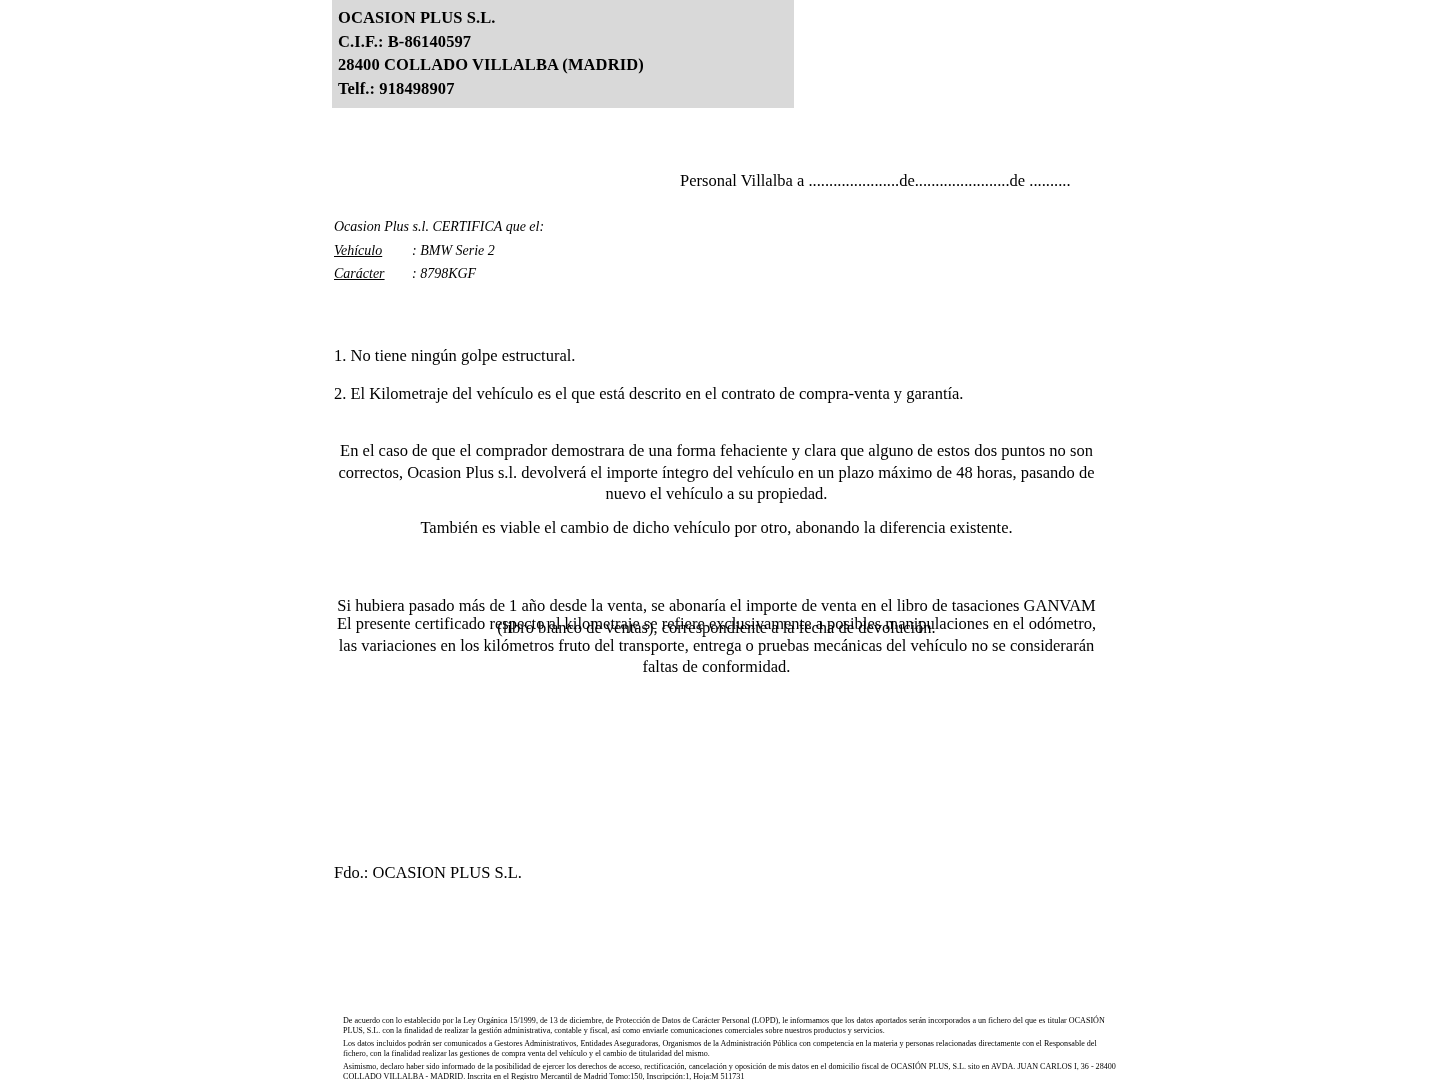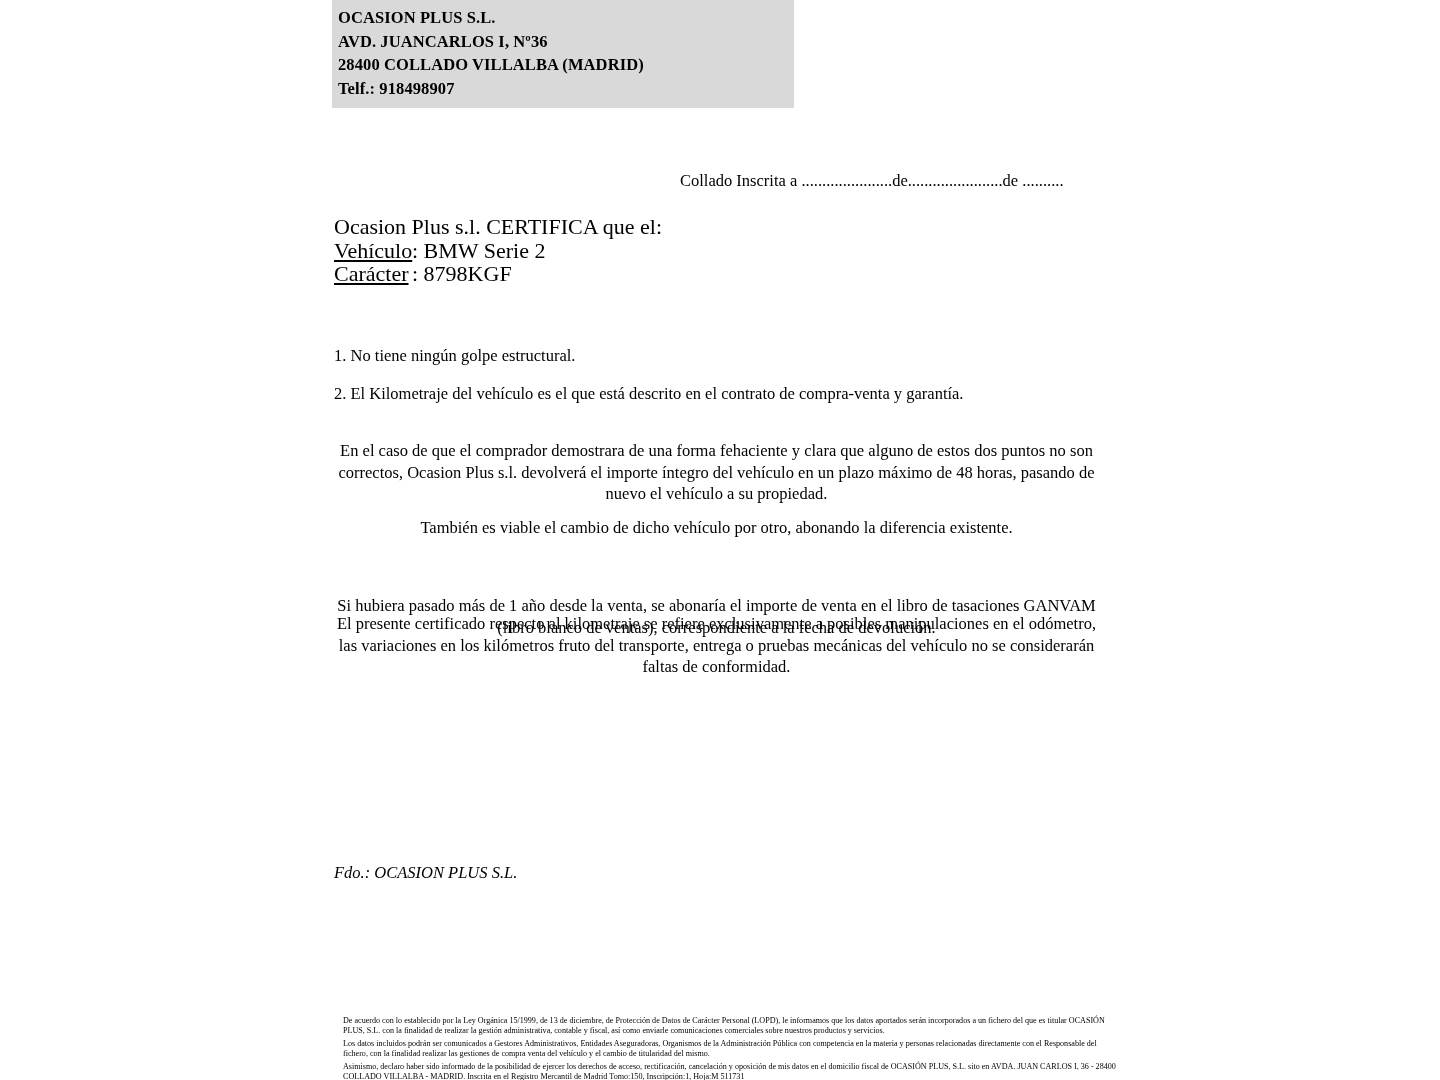--- a/index.html
+++ b/index.html
@@ -44,22 +44,23 @@
     top: 170px;
     font-size: 16.5px;
     line-height: 22px;
     white-space: nowrap;
   }
   
   .certifies {
     position: absolute;
     left: 334px;
     top: 215px;
-    font-size: 22px;
+    font-size: 14px;
     line-height: 23.5px;
+    font-style: italic;
   }
   .certifies .row {
     white-space: nowrap;
   }
   .lbl {
     display: inline-block;
     width: 78px;
     text-decoration: underline;
   }
   
@@ -87,21 +88,20 @@
   .para-3 { top: 555px; margin-top: 40px; }
   .para-4 { top: 613px; }
   
   .signature {
     position: absolute;
     left: 334px;
     top: 862px;
     font-size: 16.5px;
     line-height: 22px;
     white-space: nowrap;
-    font-style: italic;
   }
   
   .legal {
     position: absolute;
     left: 331px;
     top: 1016px;
     width: 790px;
     font-size: 8.1px;
     line-height: 9.9px;
     font-family: "Liberation Serif", serif;
@@ -111,26 +111,26 @@
   }
   .legal p:last-child { margin-bottom: 0; }
 </style>
 </head>
 <body>
 
 <div class="page">
 
   <div class="letterhead">
     <div class="line">OCASION PLUS S.L.</div>
-    <div class="line">AVD. JUANCARLOS I, Nº36</div>
+    <div class="line">C.I.F.: B-86140597</div>
     <div class="line">28400 COLLADO VILLALBA (MADRID)</div>
     <div class="line">Telf.: 918498907</div>
   </div>
 
-  <div class="date-line">Collado Inscrita a ......................de.......................de ..........</div>
+  <div class="date-line">Personal Villalba a ......................de.......................de ..........</div>
 
   <div class="certifies">
     <div class="row">Ocasion Plus s.l. CERTIFICA que el:</div>
     <div class="row">
       <span class="lbl">Vehículo</span><span>: BMW Serie 2</span>
     </div>
     <div class="row">
       <span class="lbl">Carácter</span><span>: 8798KGF</span>
     </div>
   </div>

